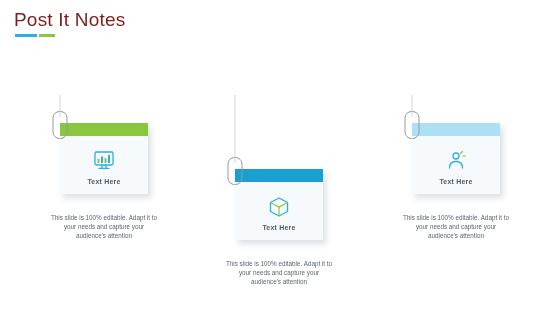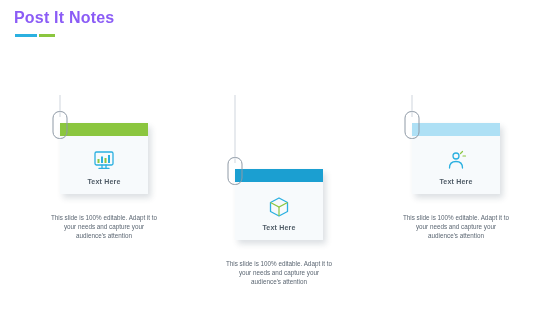--- a/index.html
+++ b/index.html
@@ -9,23 +9,23 @@
     font-family:"Liberation Sans", sans-serif;
     overflow:hidden;
     position:relative;
   }
   .slide{position:relative;width:560px;height:315px;background:#fff;}
 
   
   .title{
     position:absolute;
     left:14px;top:9px;
-    font-size:16px;
-    font-weight:bold;
-    color:#8b5cf6;
+    font-size:19px;
+    font-weight:normal;
+    color:#7f1d1d;
     letter-spacing:.2px;
   }
   .title-rules{
     position:absolute;left:15px;top:34px;width:60px;height:3px;
   }
   .rule-a{position:absolute;left:0;top:0;width:22px;height:3px;background:#2bb0e0;}
   .rule-b{position:absolute;left:24px;top:0;width:16px;height:3px;background:#8bc63f;}
 
   
   .band{

